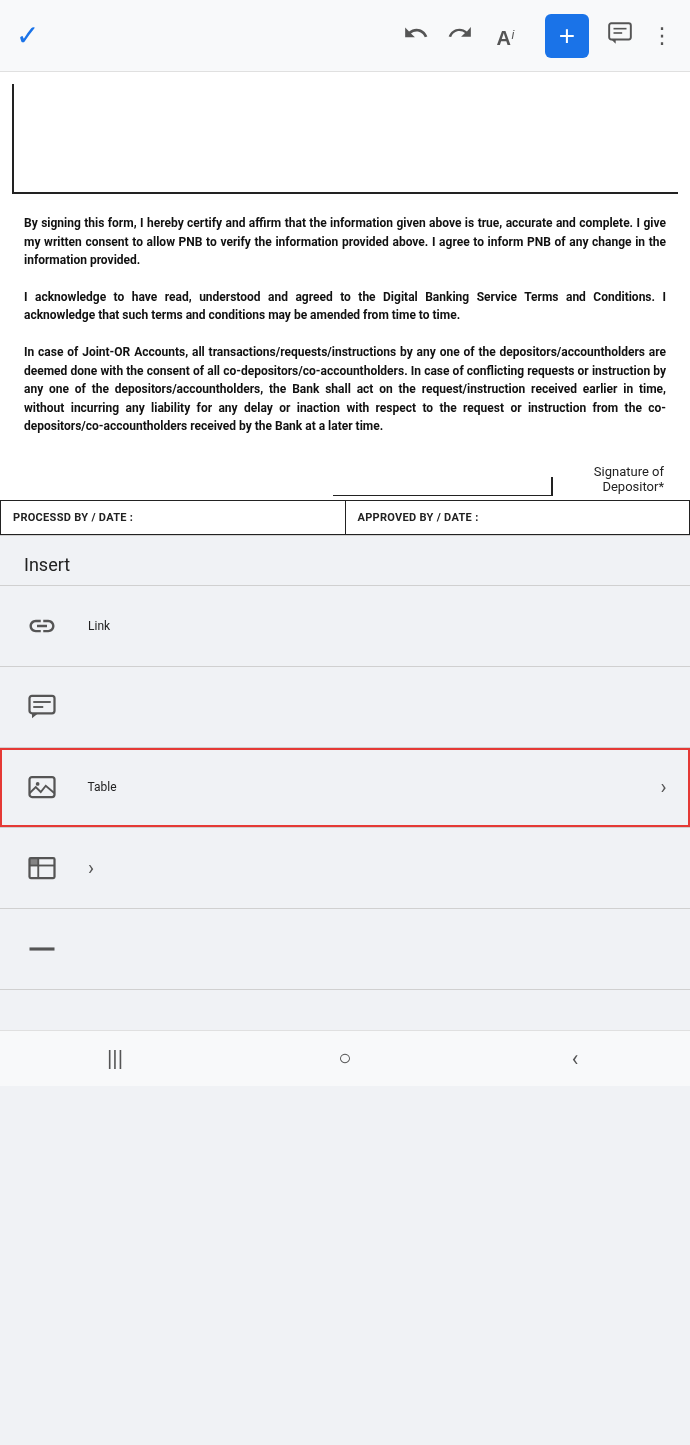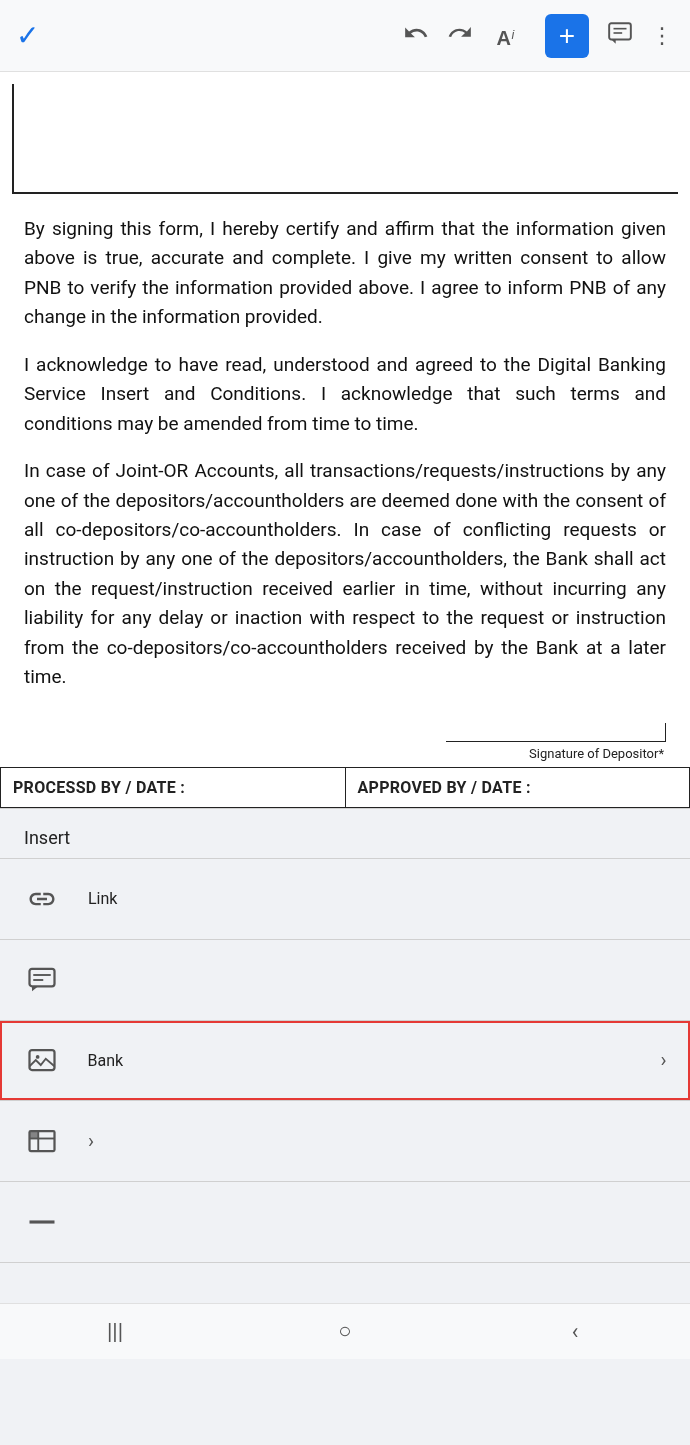--- a/index.html
+++ b/index.html
@@ -47,33 +47,34 @@
       margin: 0;
       padding: 0;
     }
 
     
     .doc-content {
       background: white;
       padding: 20px 24px 0 24px;
     }
     .doc-paragraph {
-      font-size: 19px;
+      font-size: 12px;
       line-height: 1.55;
       color: #111;
       margin-bottom: 18px;
       text-align: justify;
+      font-weight: bold;
     }
 
     
     .signature-section {
       background: white;
       padding: 10px 24px 0 24px;
       display: flex;
-      flex-direction: column;
+      flex-direction: row;
       align-items: flex-end;
       margin-bottom: 0;
     }
     .sig-line-row {
       display: flex;
       align-items: flex-end;
       justify-content: flex-end;
       width: 100%;
       margin-bottom: 4px;
     }
@@ -87,21 +88,21 @@
 
     
     .process-table {
       width: 100%;
       border-collapse: collapse;
       background: white;
     }
     .process-table td {
       border: 1.5px solid #222;
       padding: 10px 12px;
-      font-size: 16px;
+      font-size: 11px;
       font-weight: bold;
       color: #222;
       text-transform: uppercase;
       letter-spacing: 0.3px;
       width: 50%;
       margin-left: 20px;
     }
 
     
     .insert-section {
@@ -139,21 +140,21 @@
     .menu-item-icon {
       width: 36px;
       height: 36px;
       display: flex;
       align-items: center;
       justify-content: center;
       margin-right: 28px;
       flex-shrink: 0;
     }
     .menu-item-label {
-      font-size: 16px;
+      font-size: 12px;
       color: #222;
       font-weight: 400;
       flex: 1;
     }
     .menu-item-arrow {
       font-size: 20px;
       color: #555;
     }
 
     
@@ -232,21 +233,21 @@
 </div>
 
 <div class="document-area">
 
   <div style="background:white; padding: 12px 12px 0 12px;">
     <div style="border-left: 2px solid #222; border-bottom: 2px solid #222; height: 110px; margin: 0;"></div>
   </div>
 
   <div class="doc-content">
     <p class="doc-paragraph">By signing this form, I hereby certify and affirm that the information given above is true, accurate and complete. I give my written  consent to allow PNB to verify the information provided above. I agree to inform PNB of any change in the information provided.</p>
-    <p class="doc-paragraph">I acknowledge to have read, understood and agreed to the Digital Banking Service Insert and Conditions. I acknowledge that such  terms and conditions may be amended from time to time.</p>
+    <p class="doc-paragraph">I acknowledge to have read, understood and agreed to the Digital Banking Service Terms and Conditions. I acknowledge that such  terms and conditions may be amended from time to time.</p>
     <p class="doc-paragraph">In case of Joint-OR Accounts, all transactions/requests/instructions by any one of the depositors/accountholders are deemed done  with the consent of all co-depositors/co-accountholders. In case of conflicting requests or instruction by any one of the  depositors/accountholders, the Bank shall act on the request/instruction received earlier in time, without incurring any liability for  any delay or inaction with respect to the request or instruction  from the  co-depositors/co-accountholders received by the Bank at a  later time.</p>
   </div>
 
   <div class="signature-section">
     <div class="sig-line-row">
       <div style="position:relative; width:220px; border-bottom: 1.5px solid #222; height:22px;">
         <span style="position:absolute; right:0; bottom:0; width:1.5px; height:18px; background:#222; display:inline-block;"></span>
       </div>
     </div>
     <div class="sig-label">Signature of Depositor*</div>
@@ -291,21 +292,21 @@
 <div class="menu-divider"></div>
 
 <div class="menu-item highlighted">
   <div class="menu-item-icon image-icon">
     <svg width="30" height="30" viewBox="0 0 24 24" fill="none">
       <rect x="2" y="4" width="20" height="16" rx="2" stroke="#555" stroke-width="1.8" fill="none"></rect>
       <circle cx="8.5" cy="9.5" r="1.5" fill="#555"></circle>
       <path d="M2 17 L7 12 L11 16 L15 11 L22 17" stroke="#555" stroke-width="1.5" fill="none"></path>
     </svg>
   </div>
-  <span class="menu-item-label">Bank</span>
+  <span class="menu-item-label">Table</span>
   <span class="menu-item-arrow">›</span>
 </div>
 <div class="menu-divider"></div>
 
 <div class="menu-item">
   <div class="menu-item-icon table-icon">
     <svg width="30" height="30" viewBox="0 0 24 24" fill="none">
       <rect x="2" y="4" width="20" height="16" rx="1" stroke="#555" stroke-width="1.8" fill="none"></rect>
       <line x1="2" y1="10" x2="22" y2="10" stroke="#555" stroke-width="1.5"></line>
       <line x1="9" y1="4" x2="9" y2="20" stroke="#555" stroke-width="1.5"></line>

